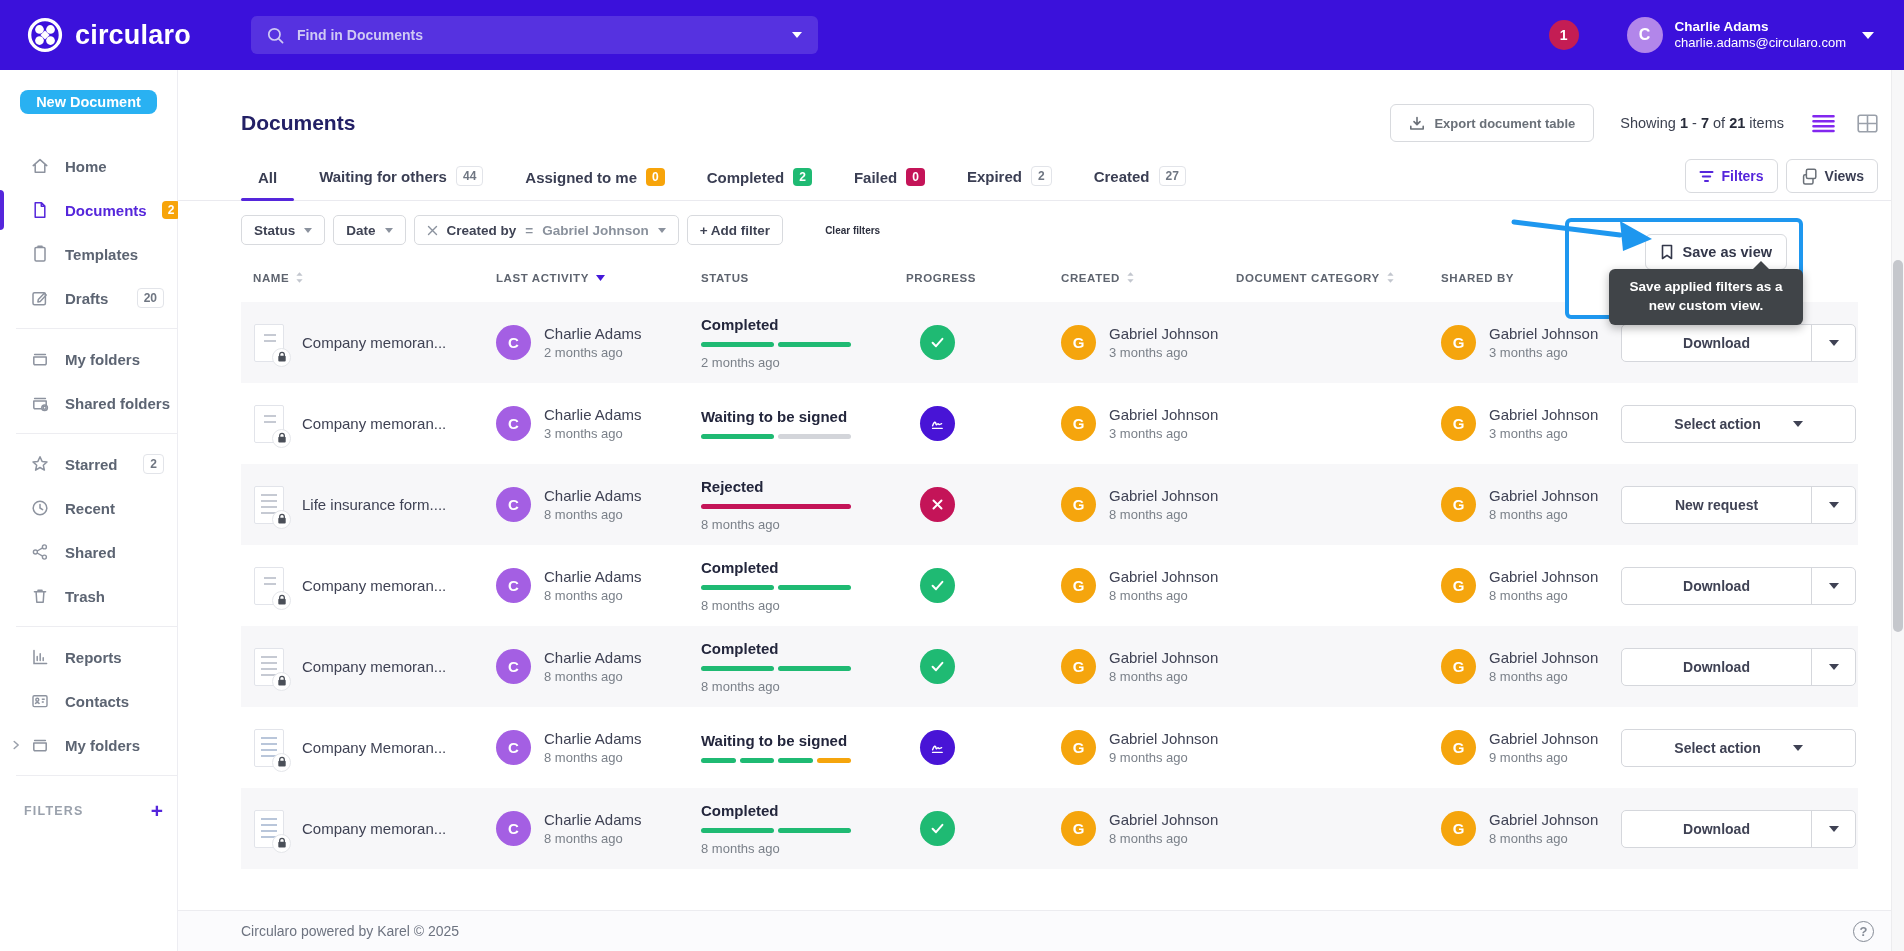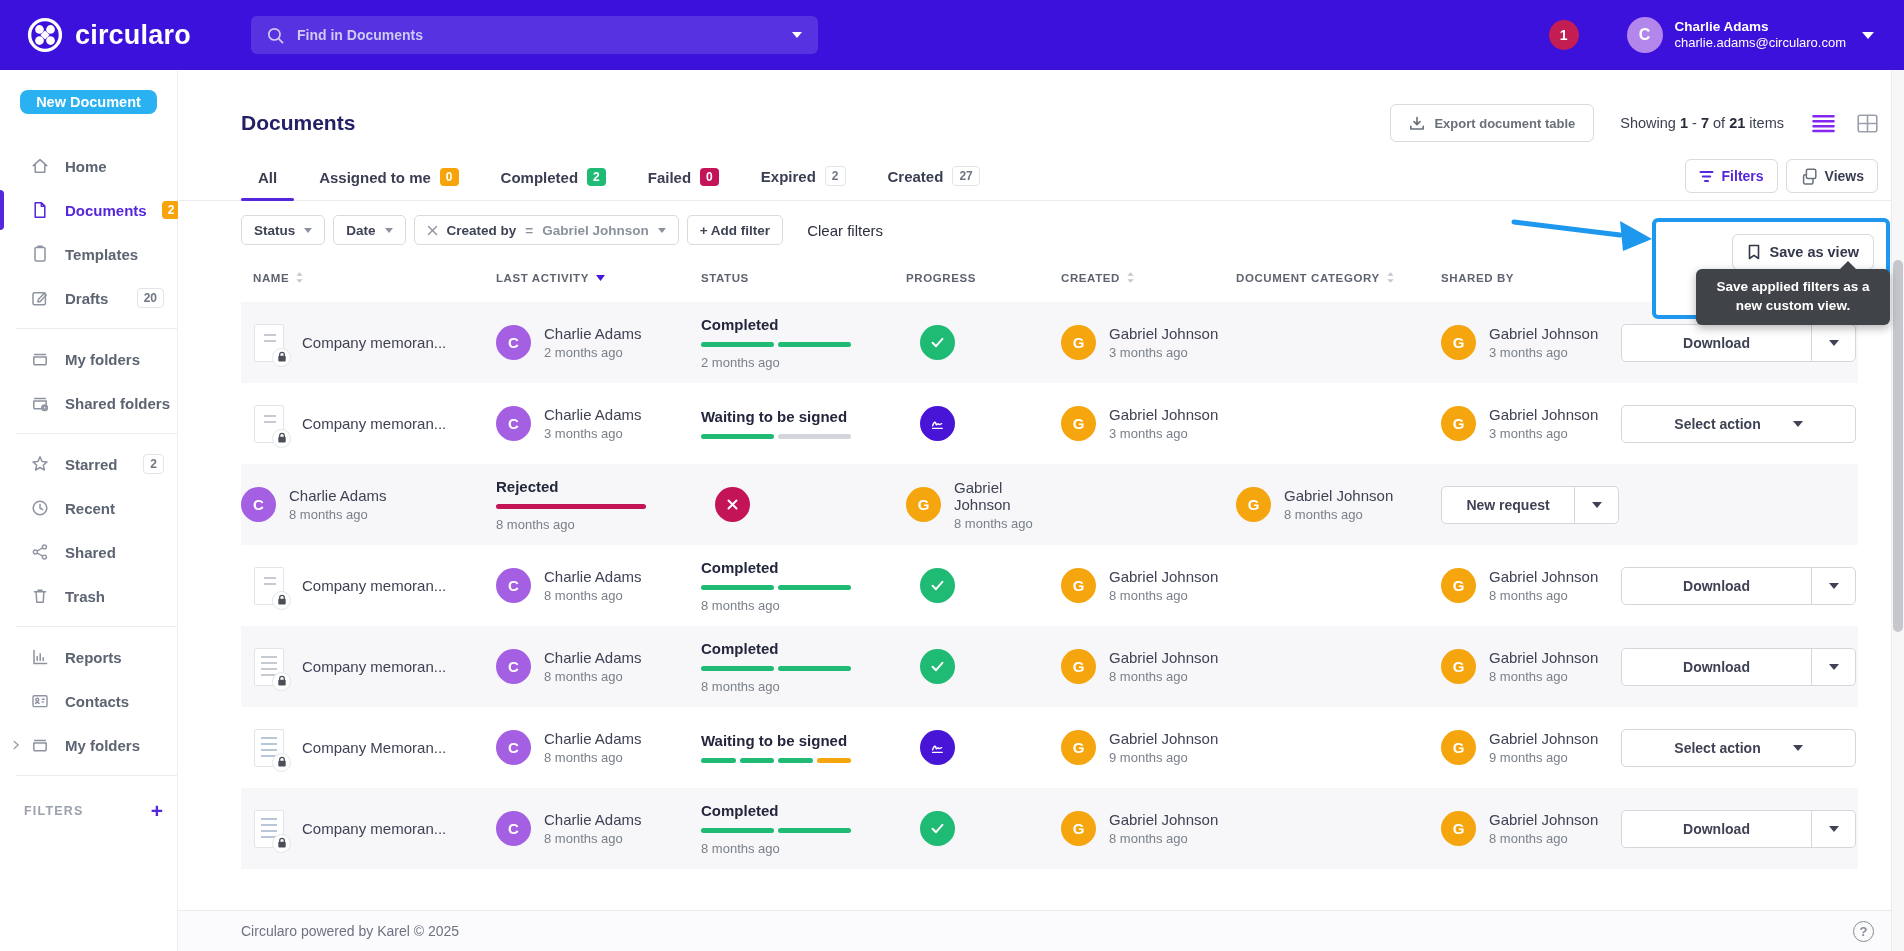--- a/index.html
+++ b/index.html
@@ -59,21 +59,21 @@
 .tab.active::after{content:'';position:absolute;left:0;right:0;bottom:-1px;height:3px;background:#5526DB;border-radius:2px}
 .tab-actions{margin-left:auto;display:flex;gap:8px;margin-bottom:7px}
 .tbtn{height:34px;border:1px solid #d8dade;border-radius:6px;background:#fff;display:flex;align-items:center;gap:8px;padding:0 13px;font-size:14px;font-weight:700;color:#3a3e53}
 .tbtn.filters{color:#5526DB}
 
 .chips-row{display:flex;align-items:center;gap:8px;padding-left:63px;margin-top:14px}
 .chip{height:30px;border:1px solid #d8dade;border-radius:5px;background:#fff;display:flex;align-items:center;gap:9px;padding:0 12px;font-size:13.5px;font-weight:700;color:#3f4354}
 .c-caret{width:0;height:0;border-left:4.5px solid transparent;border-right:4.5px solid transparent;border-top:5.5px solid #8b929e}
 .c-op,.c-val{color:#8a919c;font-weight:600}
 .chip-x{display:flex;cursor:pointer}
-.clear-filters{margin-left:10px;font-size:15px;font-weight:400;color:#2c2f3e;background:none;border:none}
+.clear-filters{margin-left:28px;font-size:10px;font-weight:700;color:#2c2f3e;background:none;border:none}
 
 .table{margin:26px 46px 0 63px}
 .thead,.row{display:grid;grid-template-columns:255px 205px 205px 155px 175px 205px 180px 1fr}
 .thead{padding-bottom:18px}
 .th{display:flex;align-items:center;gap:6px;font-size:11.5px;font-weight:700;color:#5e646f;letter-spacing:.6px;cursor:pointer}
 .th:first-child{padding-left:12px}
 .row{height:81px;align-items:center;cursor:pointer}
 .row.alt{background:#f7f7f9}
 .cell-name{display:flex;align-items:center;gap:18px;padding-left:13px}
 .doc-thumb{width:30px;height:38px;background:#fff;border:1px solid #e2e4ea;border-radius:2px;position:relative;flex:none}
@@ -100,21 +100,21 @@
 .act-btn .act-label{flex:1;text-align:center}
 .act-caret-sh{width:0;height:0;border-left:5px solid transparent;border-right:5px solid transparent;border-top:6px solid #3f4254}
 .act-btn.split .act-caret{width:44px;align-self:stretch;border-left:1px solid #d5d7dc;display:flex;align-items:center;justify-content:center}
 .act-btn.nosplit{justify-content:center;gap:32px}
 .act-btn.nosplit .act-label{flex:none}
 
 .foot{margin-top:auto;height:41px;border-top:1px solid #ececf0;background:#fbfbfd;display:flex;align-items:center;padding:0 30px 0 63px}
 .foot-text{font-size:14px;color:#6d7380}
 .help{margin-left:auto;width:21px;height:21px;border-radius:50%;border:1.5px solid #858b96;color:#858b96;font-size:13px;font-weight:700;display:flex;align-items:center;justify-content:center;cursor:pointer}
 
-.anno-box{position:absolute;left:1652px;top:218px;width:238px;height:101px;background:#fff;border:4px solid #1E97EF;border-radius:6px;z-index:5}
+.anno-box{position:absolute;left:1565px;top:218px;width:238px;height:101px;background:#fff;border:4px solid #1E97EF;border-radius:6px;z-index:5}
 .save-view-btn{position:absolute;right:12px;top:12px;height:36px;border:1px solid #d8dade;border-radius:6px;background:#fff;display:flex;align-items:center;gap:9px;padding:0 14px;font-size:14.5px;font-weight:700;color:#33374a}
 .tooltip{position:absolute;left:40px;top:47px;width:194px;background:#404448;color:#fff;border-radius:6px;padding:9px 8px;font-size:13.5px;font-weight:700;text-align:center;line-height:1.4;box-shadow:0 3px 10px rgba(0,0,0,.3)}
 .tooltip::before{content:'';position:absolute;top:-8px;left:74%;border:8px solid transparent;border-bottom-color:#404448;border-top:0}
 .anno-arrow{position:absolute;left:1508px;top:212px;z-index:6;pointer-events:none}
 
 .scroll-track{position:absolute;right:0;top:70px;width:13px;height:881px;background:#f7f7f8;border-left:1px solid #ececee}
 .scroll-thumb{position:absolute;right:1px;top:260px;width:10px;height:372px;border-radius:5px;background:#c5c7cc;cursor:pointer}
 svg{display:block}
 </style>
 </head>
@@ -326,20 +326,24 @@
                 </svg>
               </span>
           </span>
         </div>
       </div>
 
       <div class="tabs-row">
         <span id="tabs-holder" style="display:flex;align-items:flex-end">
             <button class="tab active">
               <span class="tab-label">All</span>
+            </button>
+            <button class="tab">
+              <span class="tab-label">Waiting for others</span>
+              <span class="badge b-outline">44</span>
             </button>
             <button class="tab">
               <span class="tab-label">Assigned to me</span>
               <span class="badge b-orange">0</span>
             </button>
             <button class="tab">
               <span class="tab-label">Completed</span>
               <span class="badge b-green">2</span>
             </button>
             <button class="tab">
@@ -559,20 +563,31 @@
                 </span>
               </div>
               <div class="cell-action">
                 <button class="act-btn nosplit">
                   <span class="act-label">Select action</span>
                   <span class="act-caret-sh"></span>
                 </button>
               </div>
             </div>
             <div class="row alt">
+              <div class="cell-name">
+                <div class="doc-thumb doc-letter">
+                  <span class="lock-badge">
+                    <svg width="10" height="12" viewBox="0 0 10 12">
+                      <path d="M2.7 5 V3.6 a2.3 2.3 0 0 1 4.6 0 V5" stroke="#4a4f58" stroke-width="1.3" fill="none"></path>
+                      <rect x="1.3" y="4.8" width="7.4" height="5.8" rx="1" fill="#4a4f58"></rect>
+                    </svg>
+                  </span>
+                </div>
+                <span class="doc-name">Life insurance form....</span>
+              </div>
               <div class="cell-person">
                 <span class="avatar av-purple">C</span>
                 <span>
                   <div class="p-name">Charlie Adams</div>
                   <div class="p-time">8 months ago</div>
                 </span>
               </div>
               <div class="cell-status">
                 <div class="st-label">Rejected</div>
                 <div class="st-bar">

